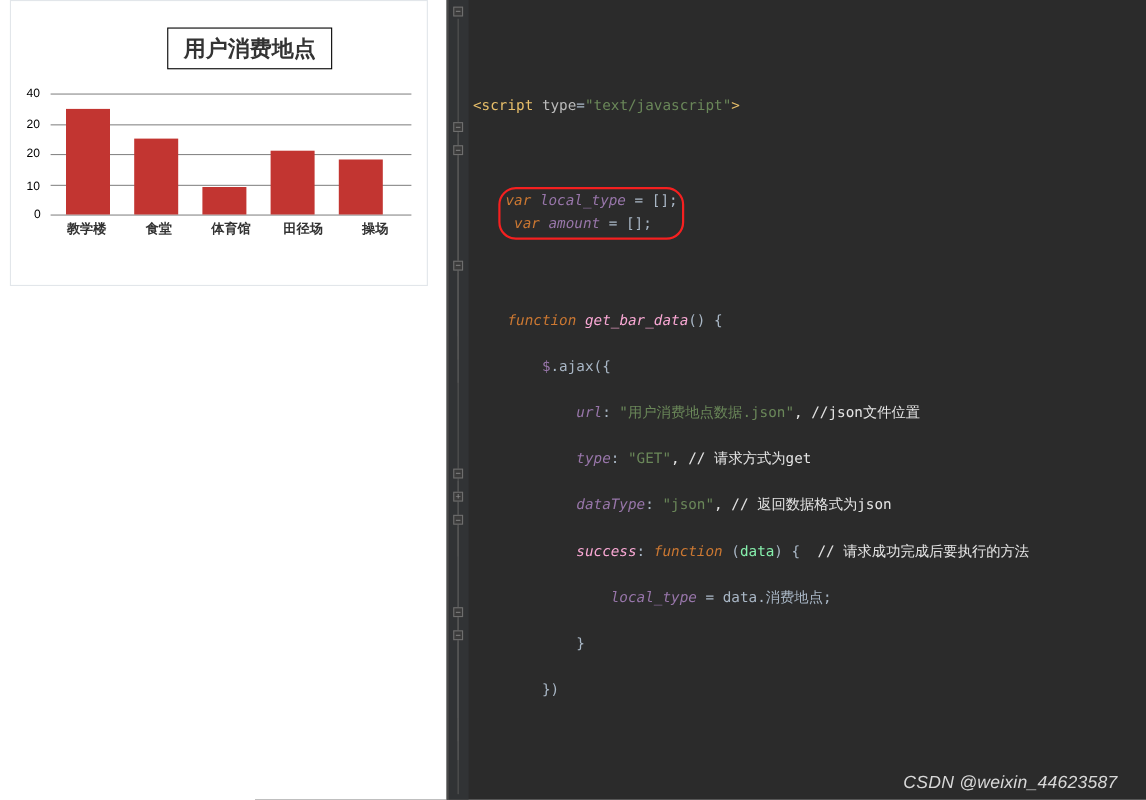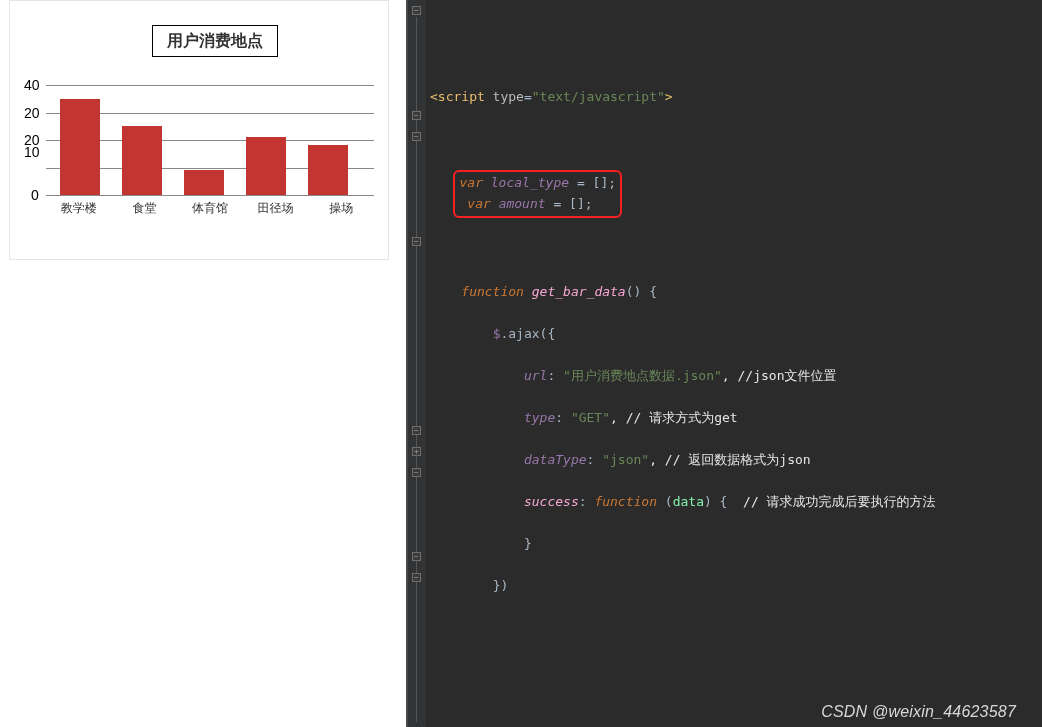--- a/index.html
+++ b/index.html
@@ -16,39 +16,39 @@
     left:9px;top:0;
     width:380px;height:260px;
     border:1px solid #e2e6ea;
     background:#fff;
   }
   .chart-title-box{
     position:absolute;
     left:142px;top:24px;
     border:1px solid #000;
     padding:5px 14px 4px;
-    font-size:16px;
+    font-size:20px;
     font-weight:bold;
     font-family:"Microsoft YaHei",sans-serif;
     color:#333;
   }
   .plot{
     position:absolute;
     left:36px;top:62px;
     width:330px;height:160px;
   }
   .grid-line{
     position:absolute;left:0;width:328px;
     border-top:1px solid #888;
   }
   .grid-line:first-of-type{border-top:1px solid #888}
   .y-label{
     position:absolute;
     left:-22px;
-    font-size:14px;
+    font-size:11px;
     color:#000;
     transform:translateY(-50%);
     font-family:sans-serif;
     text-align:center;
   }
   .bars{
     position:absolute;left:0;bottom:28px;
     width:328px;height:110px;
     display:flex;
     align-items:flex-end;
@@ -58,20 +58,21 @@
   .bar{
     width:40px;
     background:#c23531;
   }
   .x-labels{
     position:absolute;left:0;bottom:6px;
     width:328px;
     display:flex;
     padding:0 14px;
     gap:28px;
+    font-weight:bold;
   }
   .x-label{
     width:40px;
     text-align:center;
     font-size:12px;
     font-family:"Microsoft YaHei",sans-serif;
     color:#333;
   }
   
   .editor{
@@ -115,21 +116,21 @@
   .fn-i{color:#f9a8d4;font-style:italic}
   .str{color:#6a8759}
   .com{color:#e5e5e5}
   .tag{color:#e8bf6a}
   .attr{color:#bababa}
   .param{color:#86efac}
   .const{color:#9876aa}
   .white{color:#a9b7c6}
   .redbox-double{
     border:2px solid #f52020;
-    border-radius:6px;
+    border-radius:16px;
     padding:0 4px 2px 4px;
     display:inline-block;
     line-height:21px;
   }
   .watermark{
     position:absolute;
     right:26px;bottom:6px;
     color:#d8d8d8;
     font-family:sans-serif;
     font-size:16px;
@@ -144,21 +145,21 @@
   <div class="chart-title-box">用户消费地点</div>
   <div class="plot">
     <div class="grid-line" style="top:22px"></div>
     <div class="grid-line" style="top:49.5px"></div>
     <div class="grid-line" style="top:77px"></div>
     <div class="grid-line" style="top:104.5px"></div>
     <div class="grid-line" style="top:132px"></div>
     <span class="y-label" style="top:22px">40</span>
     <span class="y-label" style="top:49.5px">20</span>
     <span class="y-label" style="top:77px">20</span>
-    <span class="y-label" style="top:89px">10</span>
+    <span class="y-label" style="top:107px">10</span>
     <span class="y-label" style="top:132px;left:-15px">0</span>
     <div class="bars">
       <div class="bar" style="height:96px"></div>
       <div class="bar" style="height:69px"></div>
       <div class="bar" style="height:25px"></div>
       <div class="bar" style="height:58px"></div>
       <div class="bar" style="height:50px"></div>
     </div>
     <div class="x-labels">
       <div class="x-label">教学楼</div>
@@ -194,20 +195,21 @@
 <div class="ln"><span class="tag">&lt;</span><span class="tag">script</span><span class="attr"> type</span><span class="white">=</span><span class="str">"text/javascript"</span><span class="tag">&gt;</span></div>
 <div class="ln"></div>
 <div class="ln">   <span class="redbox-double"><span class="kw-i">var </span><span class="id-i">local_type</span><span class="white"> = [];</span><br>&nbsp;<span class="kw-i">var </span><span class="id-i">amount</span><span class="white"> = [];</span></span></div>
 <div class="ln"></div>
 <div class="ln">    <span class="kw-i">function </span><span class="fn-i">get_bar_data</span><span class="white">() {</span></div>
 <div class="ln">        <span class="const">$</span><span class="white">.ajax({</span></div>
 <div class="ln">            <span class="id-i">url</span><span class="white">: </span><span class="str">"用户消费地点数据.json"</span><span class="com">, //json文件位置</span></div>
 <div class="ln">            <span class="id-i">type</span><span class="white">: </span><span class="str">"GET"</span><span class="com">, // 请求方式为get</span></div>
 <div class="ln">            <span class="id-i">dataType</span><span class="white">: </span><span class="str">"json"</span><span class="com">, // 返回数据格式为json</span></div>
 <div class="ln">            <span class="fn-i">success</span><span class="white">: </span><span class="kw-i">function </span><span class="white">(</span><span class="param">data</span><span class="white">) { </span><span class="com"> // 请求成功完成后要执行的方法</span></div>
+<div class="ln">                <span class="id-i">local_type</span><span class="white"> = data.消费地点;</span></div>
 <div class="ln">            <span class="white">}</span></div>
 <div class="ln">        <span class="white">})</span></div>
 
 
 
 
 
 
 
 

